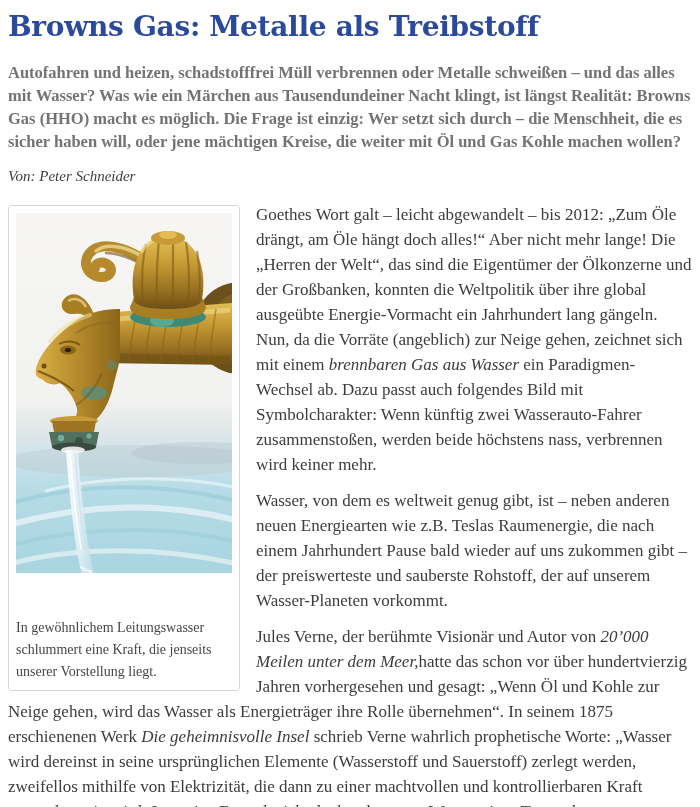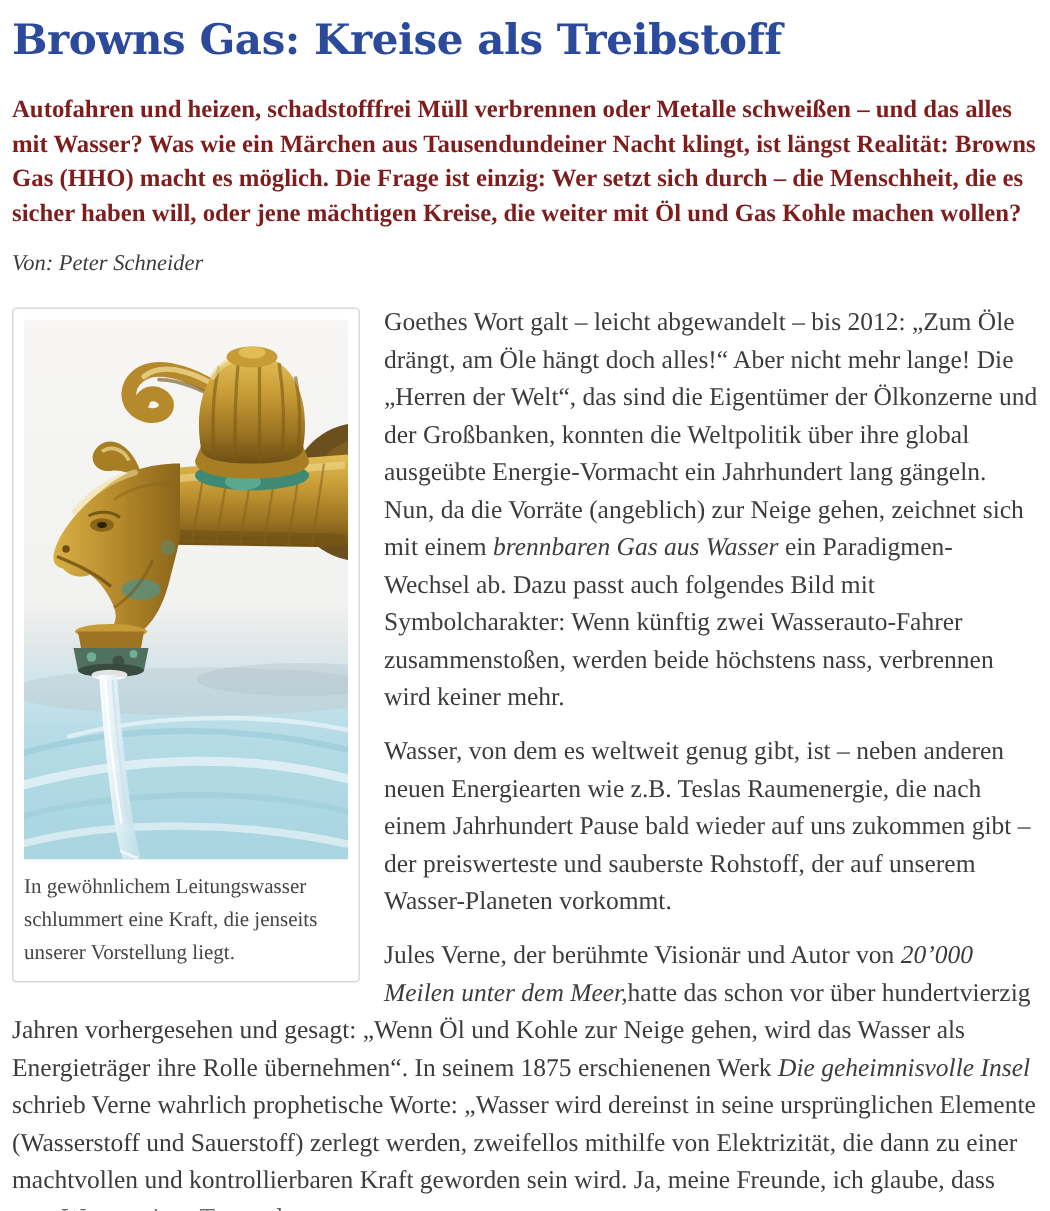--- a/index.html
+++ b/index.html
@@ -24,21 +24,21 @@
     line-height: 34px;
     letter-spacing: -0.3px;
     color: #2c4a9c;
   }
   .article-lead {
     margin: 0 0 14px 0;
     font-family: "Liberation Serif", "DejaVu Serif", serif;
     font-weight: bold;
     font-size: 16.5px;
     line-height: 23px;
-    color: #7f1d1d;
+    color: #737373;
   }
   .article-byline {
     margin: 12px 0 16px 0;
     font-style: italic;
     font-size: 15px;
     line-height: 19px;
     color: #3c3c3c;
   }
   .article-body {
     font-size: 17px;
@@ -60,30 +60,31 @@
   .article-figure svg {
     display: block;
     width: 216px;
     height: 360px;
   }
   .figure-caption {
     padding-top: 8px;
     font-size: 14px;
     line-height: 22px;
     color: #464646;
+    margin-top: 36px;
   }
   em.book-title, em.inline-emph {
   }
 </style>
 </head>
 <body>
 
 <div class="page">
 
-  <h1 class="article-title">Browns Gas: Kreise als Treibstoff</h1>
+  <h1 class="article-title">Browns Gas: Metalle als Treibstoff</h1>
 
   <p class="article-lead">Autofahren und heizen, schadstofffrei Müll verbrennen oder Metalle schweißen – und das alles mit Wasser? Was wie ein Märchen aus Tausendundeiner Nacht klingt, ist längst Realität: Browns Gas (HHO) macht es möglich. Die Frage ist einzig: Wer setzt sich durch – die Menschheit, die es sicher haben will, oder jene mächtigen Kreise, die weiter mit Öl und Gas Kohle machen wollen?</p>
 
   <p class="article-byline">Von: Peter Schneider</p>
 
   <div class="article-body">
 
     <div class="article-figure">
       <svg viewBox="0 0 216 360" xmlns="http://www.w3.org/2000/svg" role="img">
         <defs>

